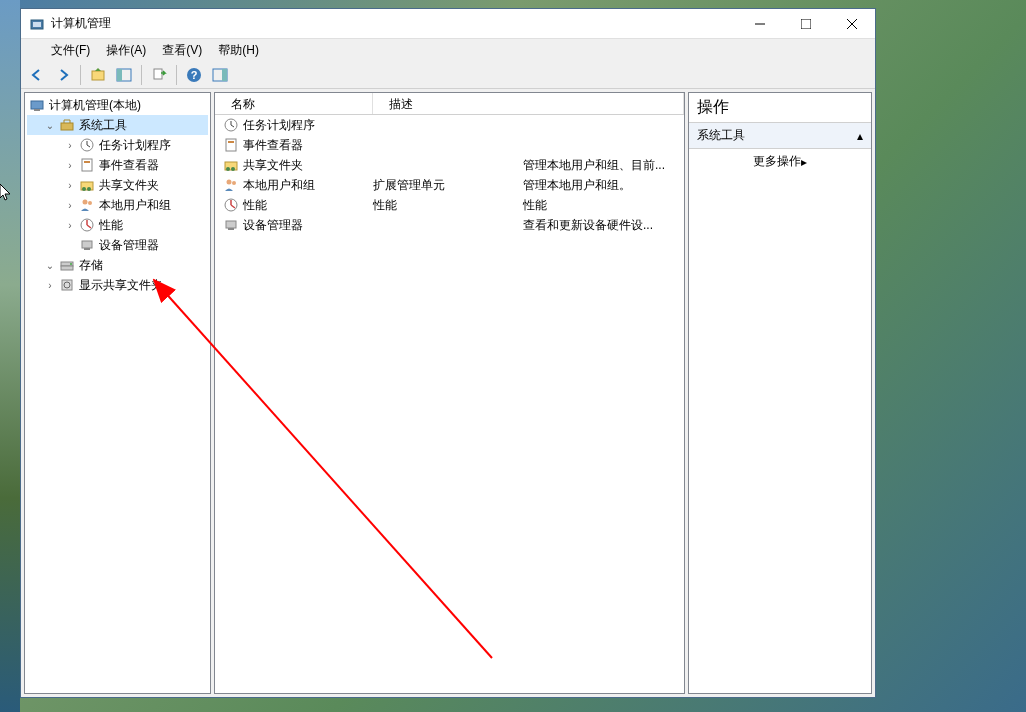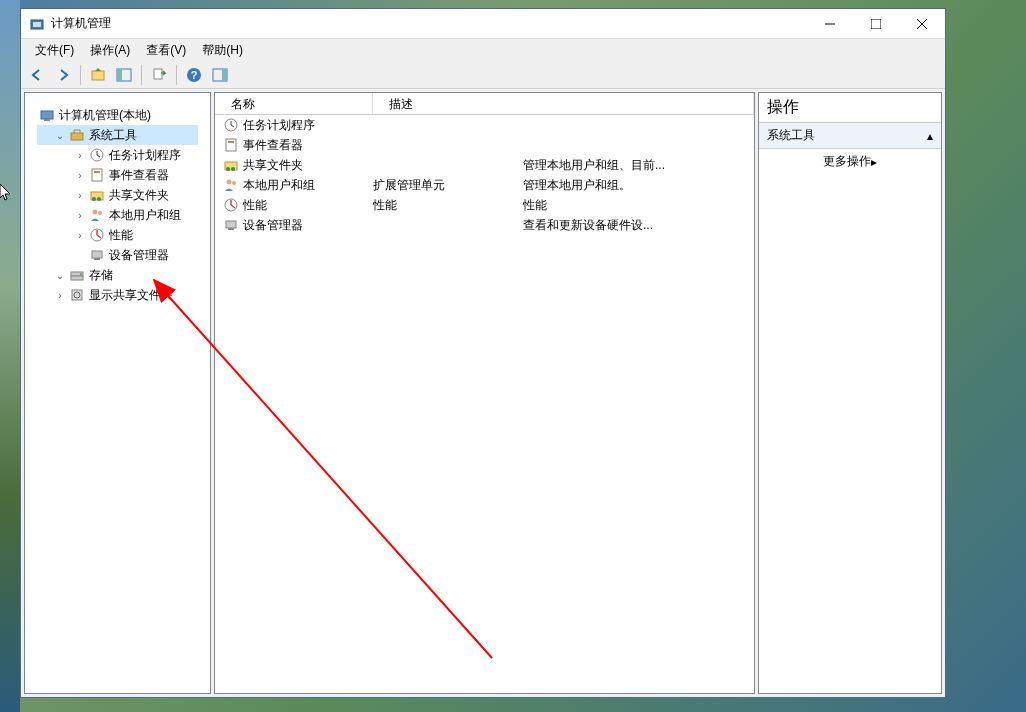--- a/index.html
+++ b/index.html
@@ -20,21 +20,21 @@
     .cursor {
       position: absolute;
       left: 0; top: 184px;
       width: 12px; height: 18px;
       z-index: 1000;
     }
     .window {
       position: absolute;
       left: 20px;
       top: 8px;
-      width: 926px;
+      width: 856px;
       height: 690px;
       background: #ffffff;
       border: 1px solid #4a6b8a;
       display: flex;
       flex-direction: column;
     }
     .titlebar {
       height: 30px;
       display: flex;
       align-items: center;
@@ -51,21 +51,21 @@
     .window-controls { display: flex; height: 100%; }
     .win-btn {
       width: 46px; height: 30px;
       display: flex; align-items: center; justify-content: center;
       cursor: pointer;
     }
     .menubar {
       height: 22px;
       display: flex;
       align-items: center;
-      padding-left: 8px;
+      padding-left: 24px;
       gap: 4px;
       background: #f0f0f0;
     }
     .menu-item {
       padding: 2px 6px;
       cursor: pointer;
     }
     .toolbar {
       height: 28px;
       display: flex;
@@ -88,21 +88,21 @@
       background: #f0f0f0;
       padding: 3px;
       gap: 3px;
       overflow: hidden;
     }
     .pane {
       background: #ffffff;
       border: 1px solid #828790;
       overflow: auto;
     }
-    .tree-pane { width: 187px; padding: 12px; }
+    .tree-pane { width: 187px; padding: 2px; }
     .list-pane { flex: 1; }
     .actions-pane { width: 184px; }
     .tree-node {
       display: flex;
       align-items: center;
       height: 20px;
       cursor: pointer;
       white-space: nowrap;
     }
     .tree-node.selected { background: #cce8ff; }

